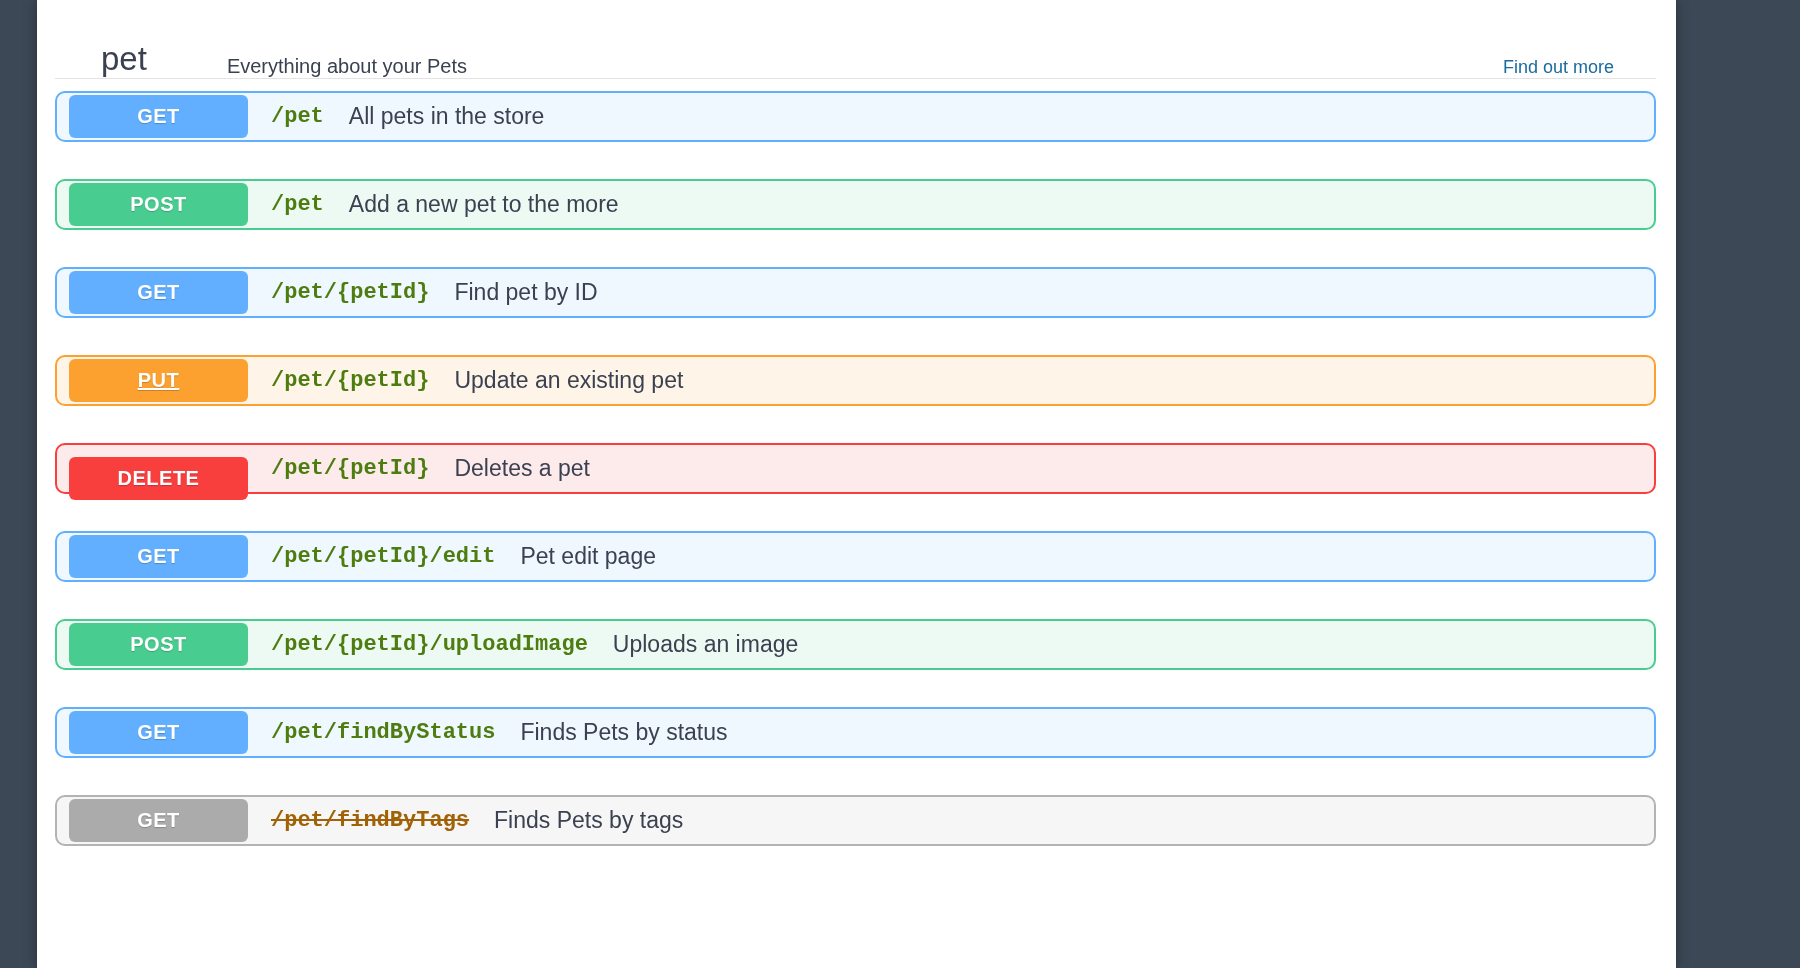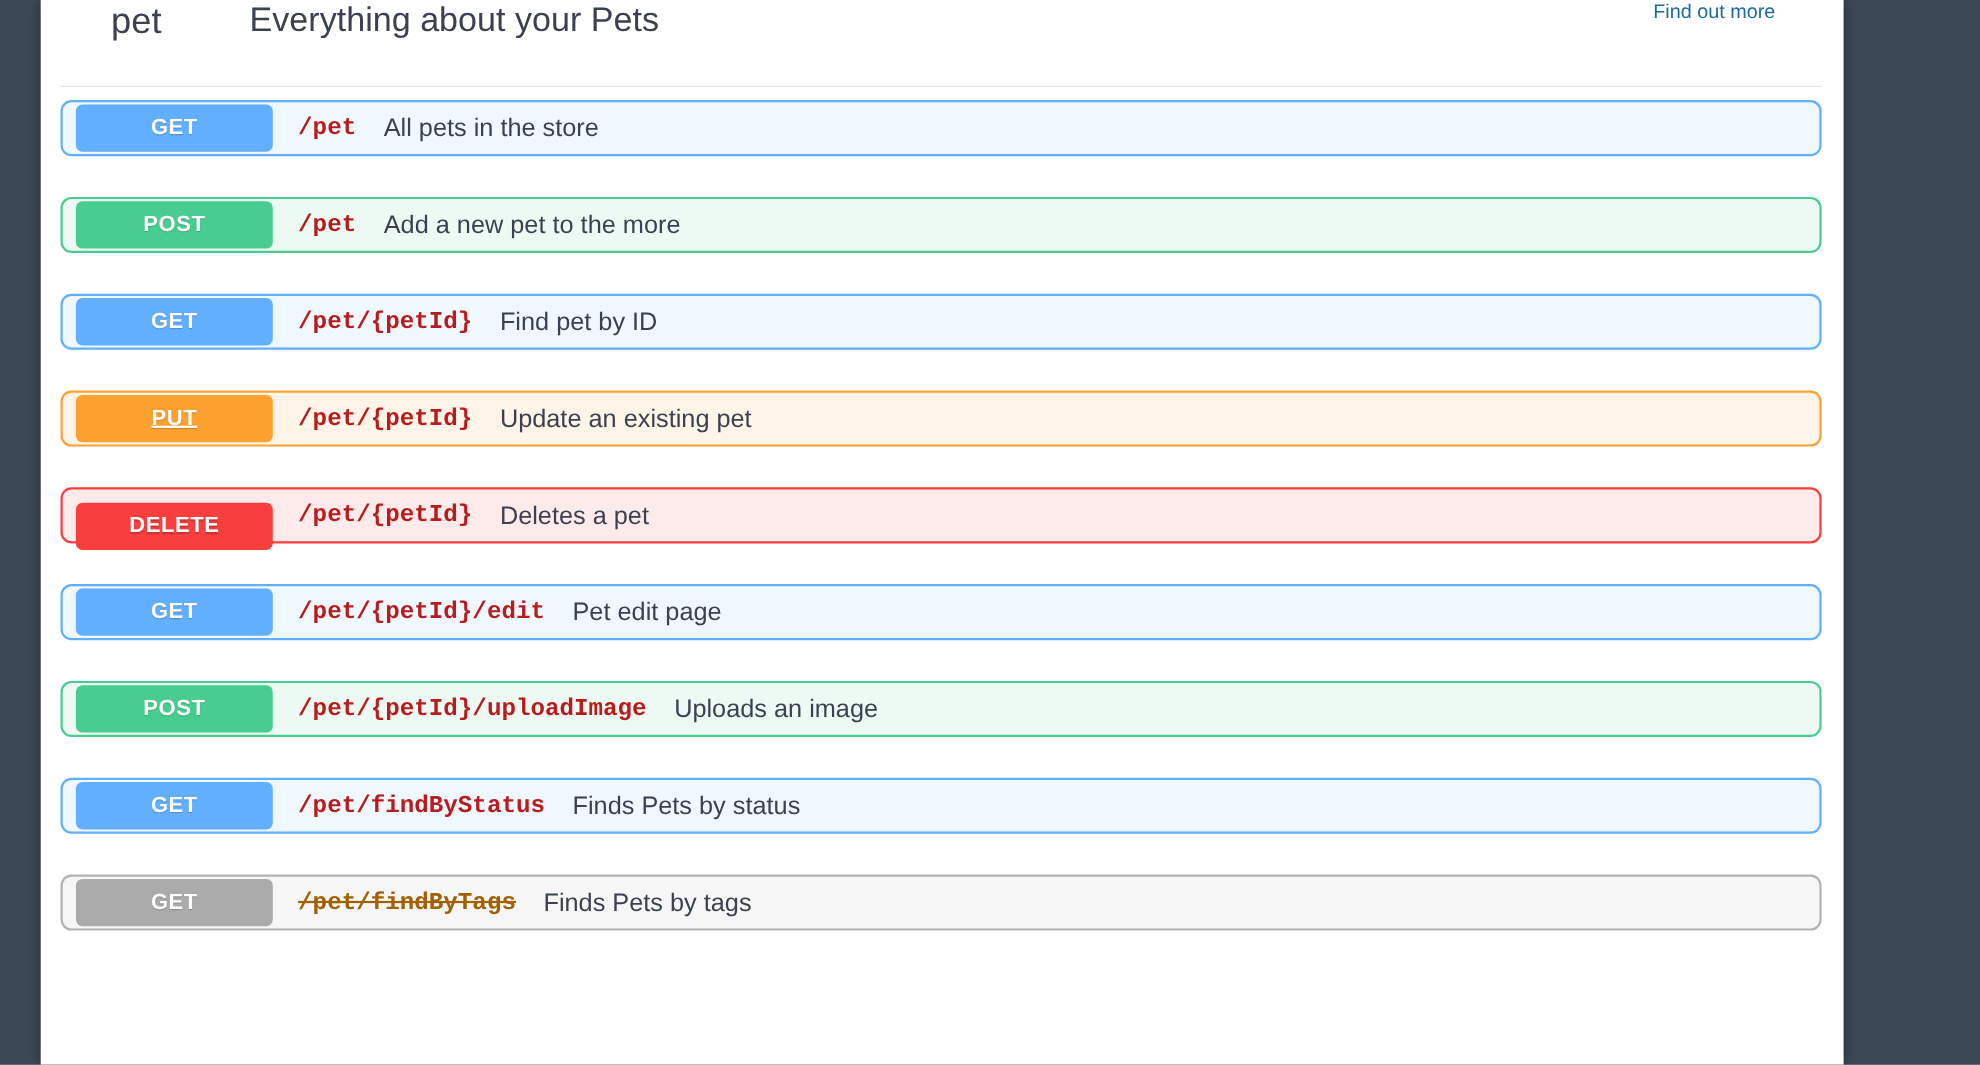--- a/index.html
+++ b/index.html
@@ -10,31 +10,31 @@
     position:relative;
   }
   .card{
     position:absolute;left:37px;top:0;
     width:1639px;height:968px;
     background:#ffffff;
     box-shadow:0 0 12px rgba(0,0,0,.35);
     box-sizing:border-box;
   }
   .tag-header{
-    display:flex;align-items:flex-start;
+    display:flex;align-items:flex-end;
     height:78px;
     margin:0 20px 0 18px;
     padding:0 42px 0 46px;
     border-bottom:1px solid #e3e3e3;
   }
   .tag-name{
     font-size:33px;font-weight:400;color:#3b4151;margin:0;cursor:pointer;
   }
   .tag-desc{
-    margin-left:80px;font-size:31px;color:#3b4151;
+    margin-left:80px;font-size:20px;color:#3b4151;
   }
   .more-link{
     margin-left:auto;font-size:18px;color:#1a6b9e;text-decoration:none;cursor:pointer;
   }
   .ops{
     padding:12px 20px 0 18px;
   }
   .op-row{
     display:flex;align-items:center;
     height:51px;box-sizing:border-box;
@@ -46,21 +46,21 @@
   .badge{
     width:179px;height:43px;flex:0 0 179px;
     border-radius:6px;
     color:#ffffff;font-weight:bold;font-size:20px;letter-spacing:.5px;
     display:flex;align-items:center;justify-content:center;
     text-shadow:0 1px 1px rgba(0,0,0,.2);
   }
   .path{
     margin-left:23px;
     font-family:"Liberation Mono","DejaVu Sans Mono",monospace;
-    font-weight:bold;font-size:22px;color:#b91c1c;
+    font-weight:bold;font-size:22px;color:#4d7c0f;
   }
   .path.deprecated{
     color:#a16207;
     text-decoration:line-through;
     text-decoration-thickness:2px;
   }
   .summary{
     margin-left:25px;font-size:23px;color:#3b4151;
   }
 </style>

